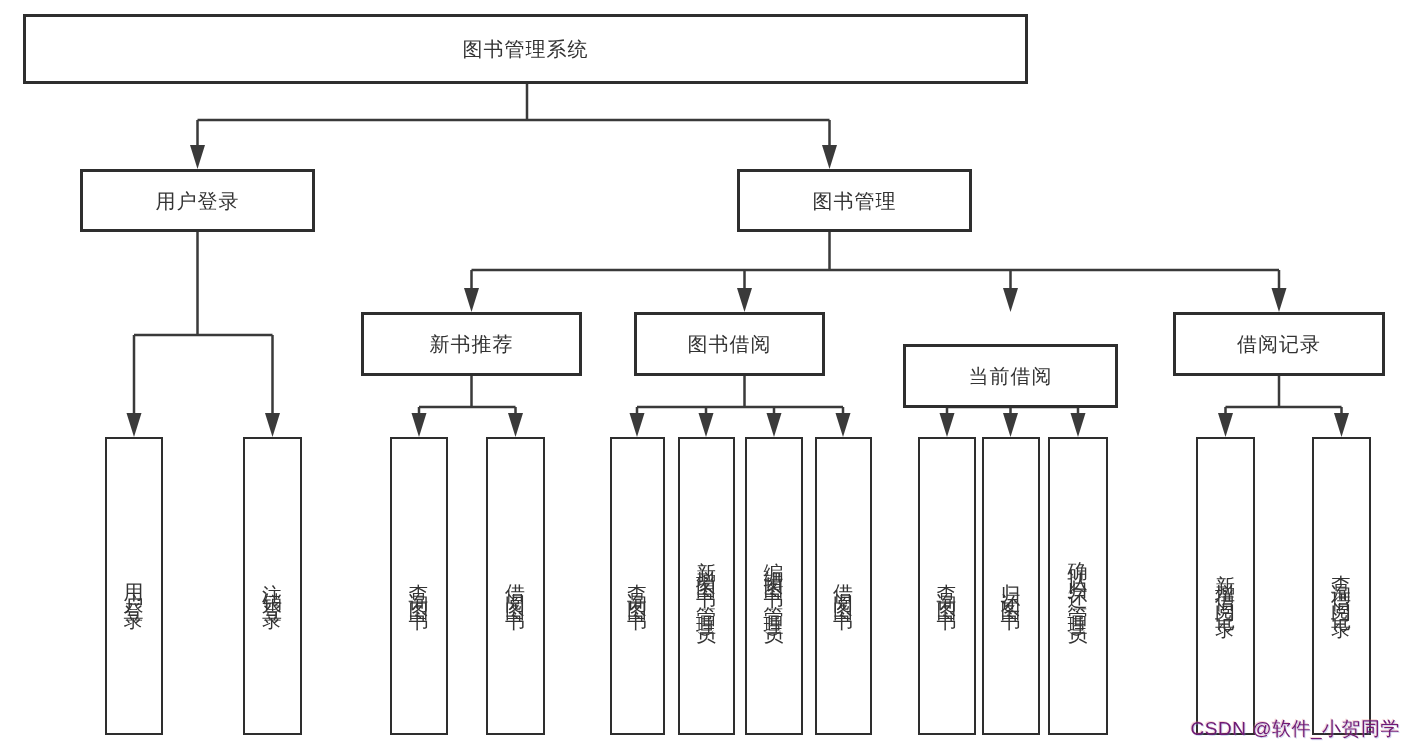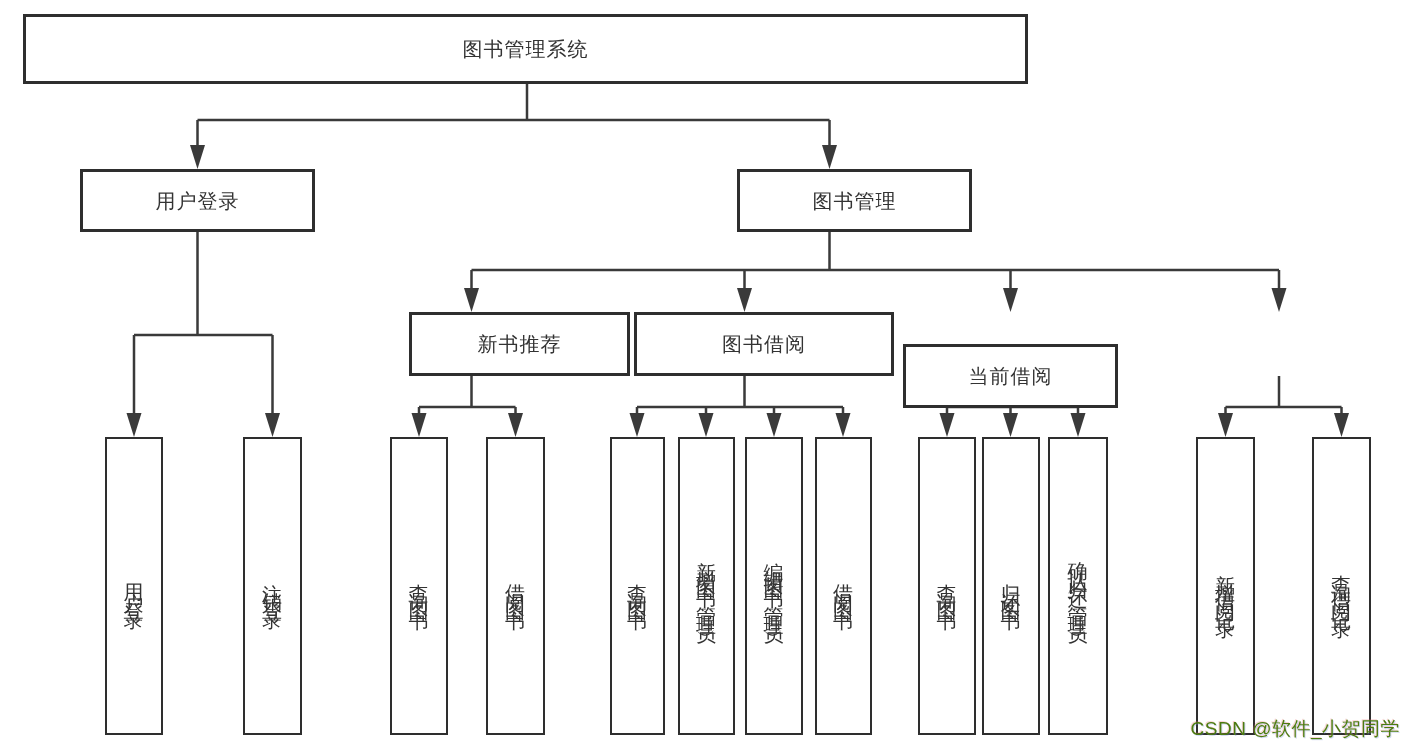--- a/index.html
+++ b/index.html
@@ -25,21 +25,21 @@
   }
   .label-v{
     writing-mode:vertical-rl;
     text-orientation:mixed;
     font-size:20px;color:#333333;
     letter-spacing:9px;line-height:1;
     white-space:nowrap;
   }
   .watermark{
     position:absolute;right:5px;bottom:5px;
-    font-size:19px;color:#4d7c0f;letter-spacing:0.5px;
+    font-size:19px;color:#701a75;letter-spacing:0.5px;
     text-shadow:1px 1px 0 rgba(130,150,220,0.35),-1px -1px 0 rgba(230,120,120,0.30);
     white-space:nowrap;
     z-index:5;
   }
 </style>
 </head>
 <body>
 
 <div class="stage">
 
@@ -80,28 +80,31 @@
     <span class="label-h">图书管理系统</span>
   </div>
 
   <div class="box" style="left:80px;top:169px;width:235px;height:63px;">
     <span class="label-h">用户登录</span>
   </div>
   <div class="box" style="left:737px;top:169px;width:235px;height:63px;">
     <span class="label-h">图书管理</span>
   </div>
 
-  <div class="box" style="left:361px;top:312px;width:221px;height:64px;margin-left:48px;">
+  <div class="box" style="left:361px;top:312px;width:221px;height:64px;">
     <span class="label-h">新书推荐</span>
   </div>
-  <div class="box" style="left:634px;top:312px;width:260px;height:64px;">
+  <div class="box" style="left:634px;top:312px;width:191px;height:64px;">
     <span class="label-h">图书借阅</span>
   </div>
   <div class="box" style="left:903px;top:312px;width:215px;height:64px;margin-top:32px;">
     <span class="label-h">当前借阅</span>
+  </div>
+  <div class="box" style="left:1173px;top:312px;width:212px;height:64px;">
+    <span class="label-h">借阅记录</span>
   </div>
 
   <div class="box leaf" style="left:105px;top:437px;width:58px;height:298px;">
     <span class="label-v">用户登录</span>
   </div>
   <div class="box leaf" style="left:243px;top:437px;width:59px;height:298px;">
     <span class="label-v">注销登录</span>
   </div>
 
   <div class="box leaf" style="left:390px;top:437px;width:58px;height:298px;">

